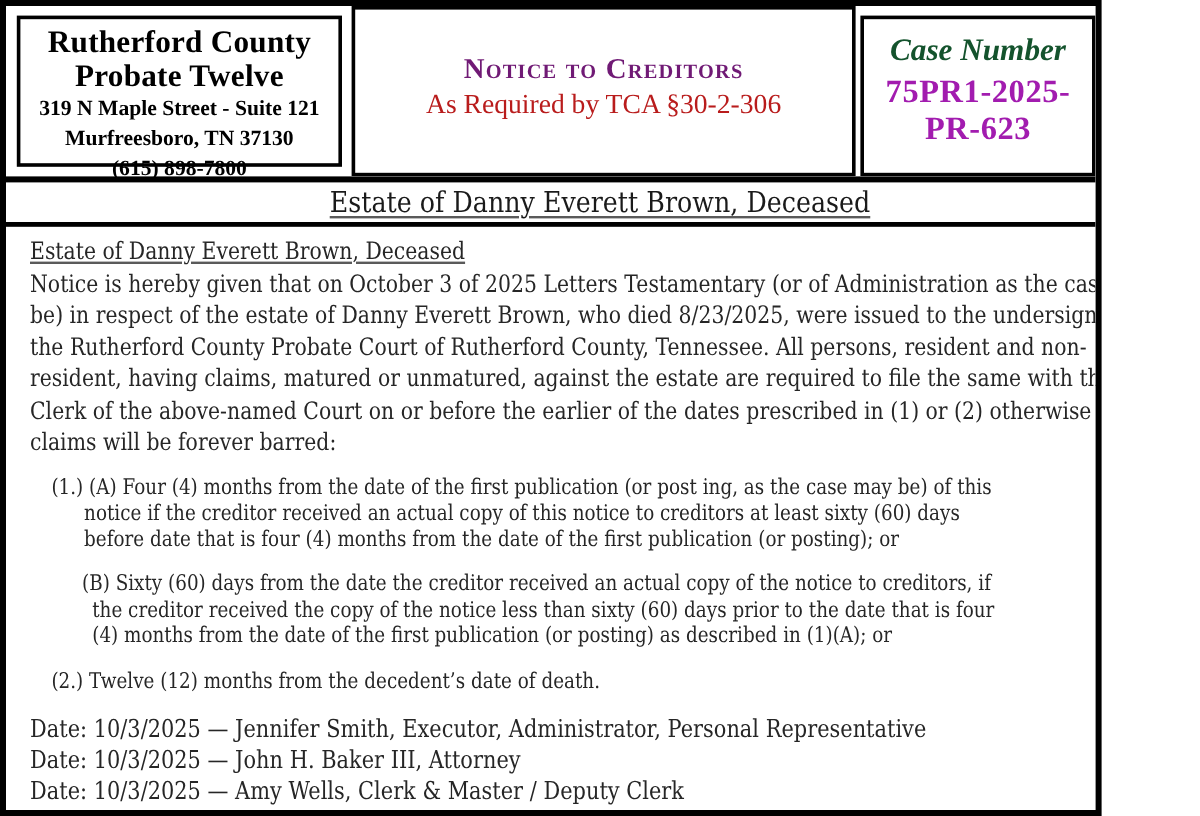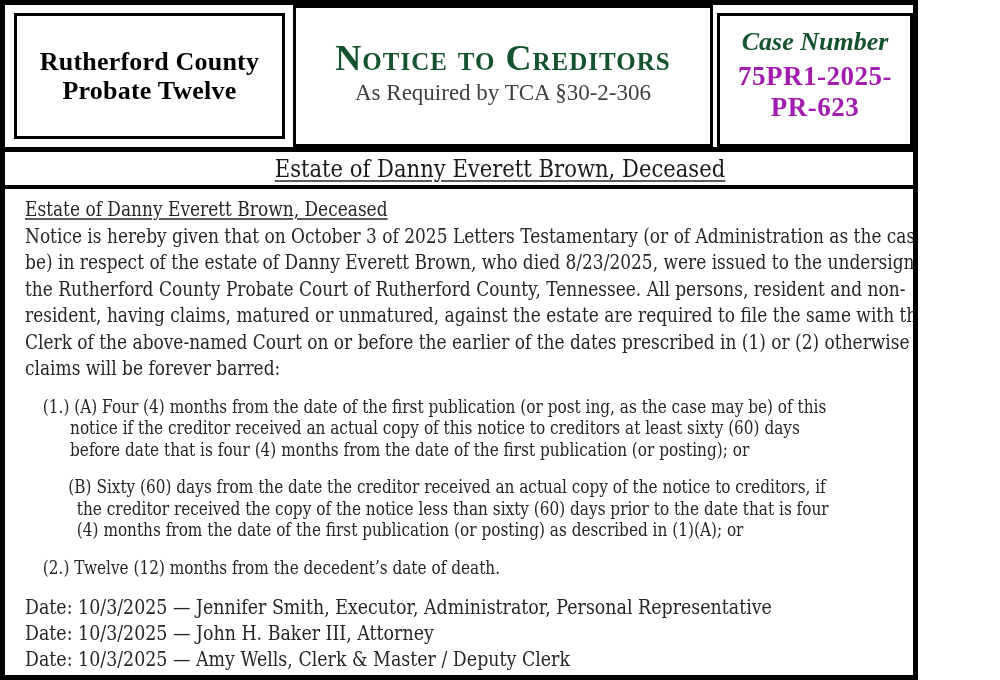--- a/index.html
+++ b/index.html
@@ -27,24 +27,24 @@
     text-align: center; padding: 4px 2px;
   }
   .court-name { font-size: 26px; font-weight: 700; line-height: 1.12; letter-spacing: 0.2px; color:#000; }
   .court-address { font-size: 18px; font-weight: 600; line-height: 1.38; color:#000; }
   .notice-box {
     left: 288px; top: 0; bottom: 0; width: 420px;
     display: flex; flex-direction: column; align-items: center; justify-content: center;
     text-align: center; padding-bottom: 6px;
   }
   .notice-title {
-    font-size: 36px; font-weight: 700; letter-spacing: 1px;
-    font-variant: small-caps; color: #14532d; line-height: 1.05;
+    font-size: 24px; font-weight: 700; letter-spacing: 1px;
+    font-variant: small-caps; color: #701a75; line-height: 1.05;
   }
-  .notice-subtitle { font-size: 23px; font-weight: 500; color: #404040; margin-top: 2px; }
+  .notice-subtitle { font-size: 23px; font-weight: 500; color: #b91c1c; margin-top: 2px; }
   .case-box {
     left: 712px; top: 8px; right: 0; bottom: 0;
     text-align: center; padding-top: 10px;
   }
   .case-label { font-size: 26px; font-weight: 700; color: #14532d; line-height: 1.2; font-style: italic; }
   .case-number { font-size: 27px; font-weight: 600; letter-spacing: 0.5px; color: #a21caf; margin-top: 4px; }
 
   
   .banner-row {
     height: 37px;
@@ -94,20 +94,25 @@
 
 <div class="page">
 
   <div class="header-row">
 
     <div class="hbox court-box">
       <div class="court-name">
         <div>Rutherford County</div>
         <div>Probate Twelve</div>
       </div>
+      <div class="court-address">
+        <div>319 N Maple Street - Suite 121</div>
+        <div>Murfreesboro, TN 37130</div>
+        <div>(615) 898-7800</div>
+      </div>
     </div>
 
     <div class="hbox notice-box">
       <div class="notice-title">Notice to Creditors</div>
       <div class="notice-subtitle">As Required by TCA §30-2-306</div>
     </div>
 
     <div class="hbox case-box">
       <div class="case-label">Case Number</div>
       <div class="case-number">75PR1-2025-PR-623</div>

